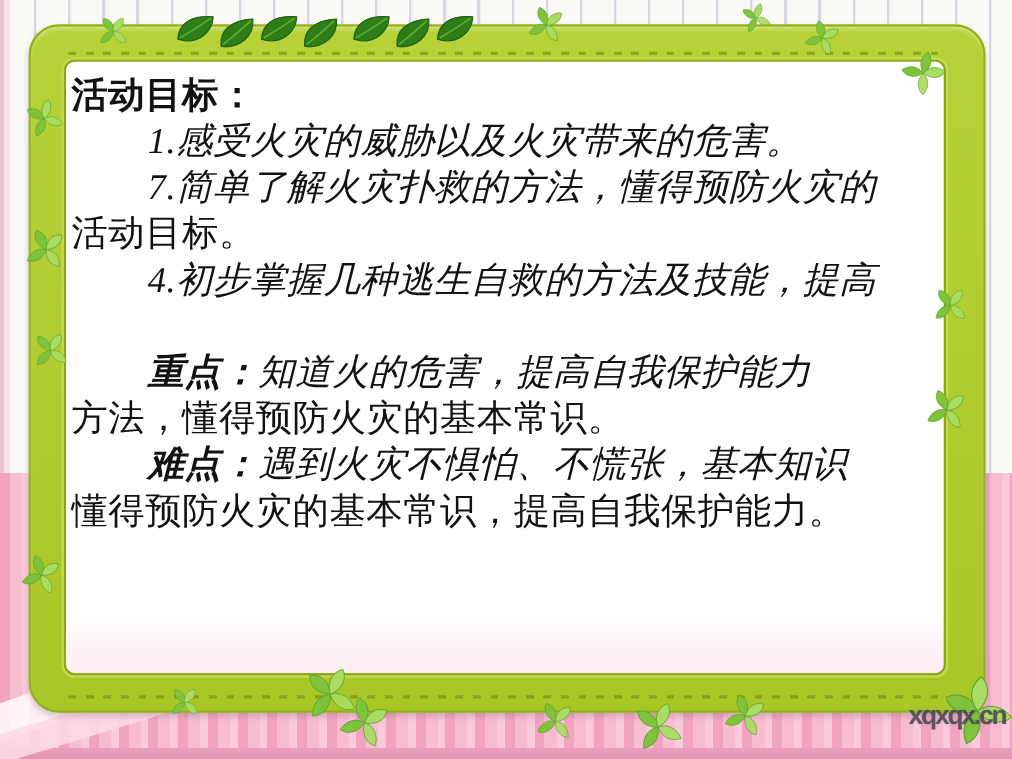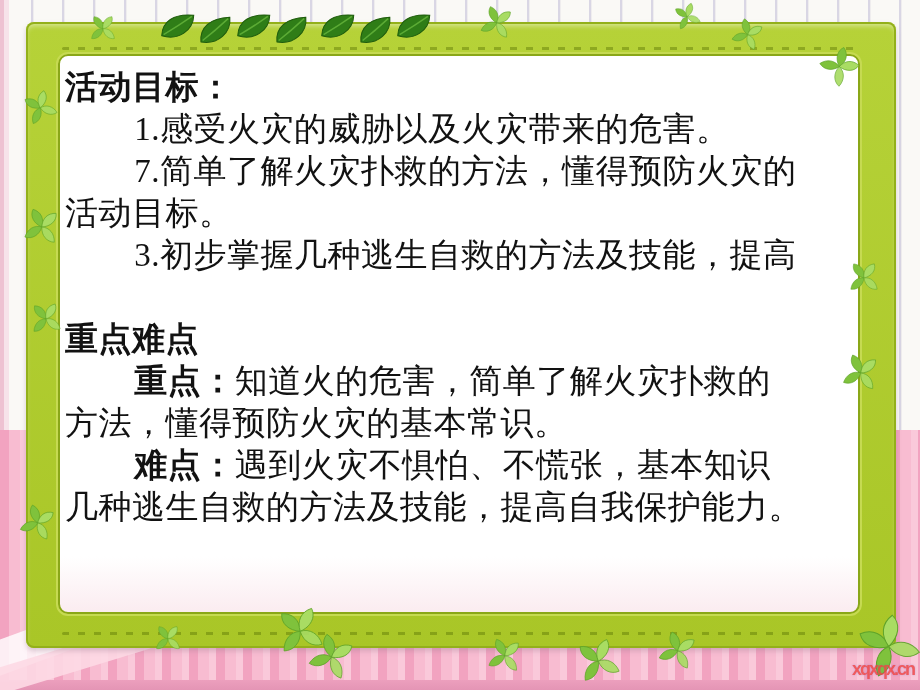--- a/index.html
+++ b/index.html
@@ -40,21 +40,21 @@
     transform:rotate(-20deg);
   }
   .swoosh2{
     position:absolute;left:-44px;top:650px;width:205px;height:26px;
     background:rgba(253,217,228,.9);border-radius:13px;
     transform:rotate(-17deg);
   }
   
   .frame{
     position:absolute;left:26px;top:22px;width:870px;height:626px;
-    border-radius:8px;
+    border-radius:28px;
     background:linear-gradient(#b6d238, #a9c627);
     box-shadow:
       inset 0 0 0 2px #93b01a,
       inset 0 4px 5px rgba(255,255,255,.45),
       0 3px 5px rgba(150,120,140,.35);
   }
   .stitch{
     position:absolute;height:3px;
     background:repeating-linear-gradient(90deg,
       rgba(92,118,4,.45) 0 7px, rgba(0,0,0,0) 7px 16px);
@@ -70,33 +70,33 @@
     border-radius:10px;
     box-sizing:border-box;
   }
   
   .slide-text{
     position:absolute;left:5px;top:10px;right:3px;
     font-size:33px;line-height:42px;color:#121212;
     letter-spacing:0.5px;
   }
   .line{white-space:nowrap;}
-  .line.indent{text-indent:2.1em;}
+  .line.indent{text-indent:2.1em;font-style:italic;}
   .line.blank{height:42px;}
   .b{font-weight:bold;}
   
   .deco-layer{position:absolute;left:0;top:0;width:920px;height:690px;pointer-events:none;}
   .leaf,.sprig{position:absolute;}
   .leaf svg,.sprig svg{display:block;width:100%;height:100%;}
   
   .watermark{
-    position:absolute;right:6px;bottom:10px;
+    position:absolute;right:6px;bottom:25px;
     font-family:"Liberation Sans","DejaVu Sans",sans-serif;
-    font-weight:bold;font-size:18px;letter-spacing:-2px;
-    color:#ef4444;opacity:.82;
+    font-weight:bold;font-size:24px;letter-spacing:-2px;
+    color:#404040;opacity:.82;
     text-shadow:0 0 2px rgba(90,110,208,.5);
   }
 </style>
 </head>
 <body>
 
 <div class="bg-top"></div>
 <div class="bg-left-pink-edge"></div>
 <div class="bg-bottom"></div>
 <div class="bg-bottom-band"></div>
@@ -105,27 +105,26 @@
 
 <div class="frame">
   <div class="stitch stitch-top"></div>
   <div class="stitch stitch-bottom"></div>
   <div class="panel">
     <div class="slide-text">
         <div class="line"><span class="b">活动目标：</span></div>
         <div class="line indent"><span>1.感受火灾的威胁以及火灾带来的危害。</span></div>
         <div class="line indent"><span>7.简单了解火灾扑救的方法，懂得预防火灾的</span></div>
         <div class="line"><span>活动目标。</span></div>
-        <div class="line indent"><span>3.初步掌握几种逃生自救的方法及技能，提高</span></div>
+        <div class="line indent"><span>4.初步掌握几种逃生自救的方法及技能，提高</span></div>
         <div class="line blank"></div>
-        <div class="line"><span class="b">重点难点</span></div>
-        <div class="line indent"><span class="b">重点：</span><span>知道火的危害，简单了解火灾扑救的</span></div>
+        <div class="line indent"><span class="b">重点：</span><span>知道火的危害，提高自我保护能力</span></div>
         <div class="line"><span>方法，懂得预防火灾的基本常识。</span></div>
         <div class="line indent"><span class="b">难点：</span><span>遇到火灾不惧怕、不慌张，基本知识</span></div>
-        <div class="line"><span>几种逃生自救的方法及技能，提高自我保护能力。</span></div>
+        <div class="line"><span>懂得预防火灾的基本常识，提高自我保护能力。</span></div>
       </div>
   </div>
 </div>
 
 <div class="deco-layer">
     <div class="leaf" style="left: 158px; top: 10px; width: 40px; height: 36px; transform: rotate(-6deg);">
       <svg viewBox="0 0 40 34" xmlns="http://www.w3.org/2000/svg">
         <path d="M3 23 C5 9 17 2 37 6 C35 21 19 30 3 23 Z" fill="#2f7d17" stroke="#1f5c0d" stroke-width="1"></path>
         <path d="M5 22 C14 18 26 12 35 7" stroke="#5cab35" stroke-width="1.5" fill="none"></path>
       </svg>

